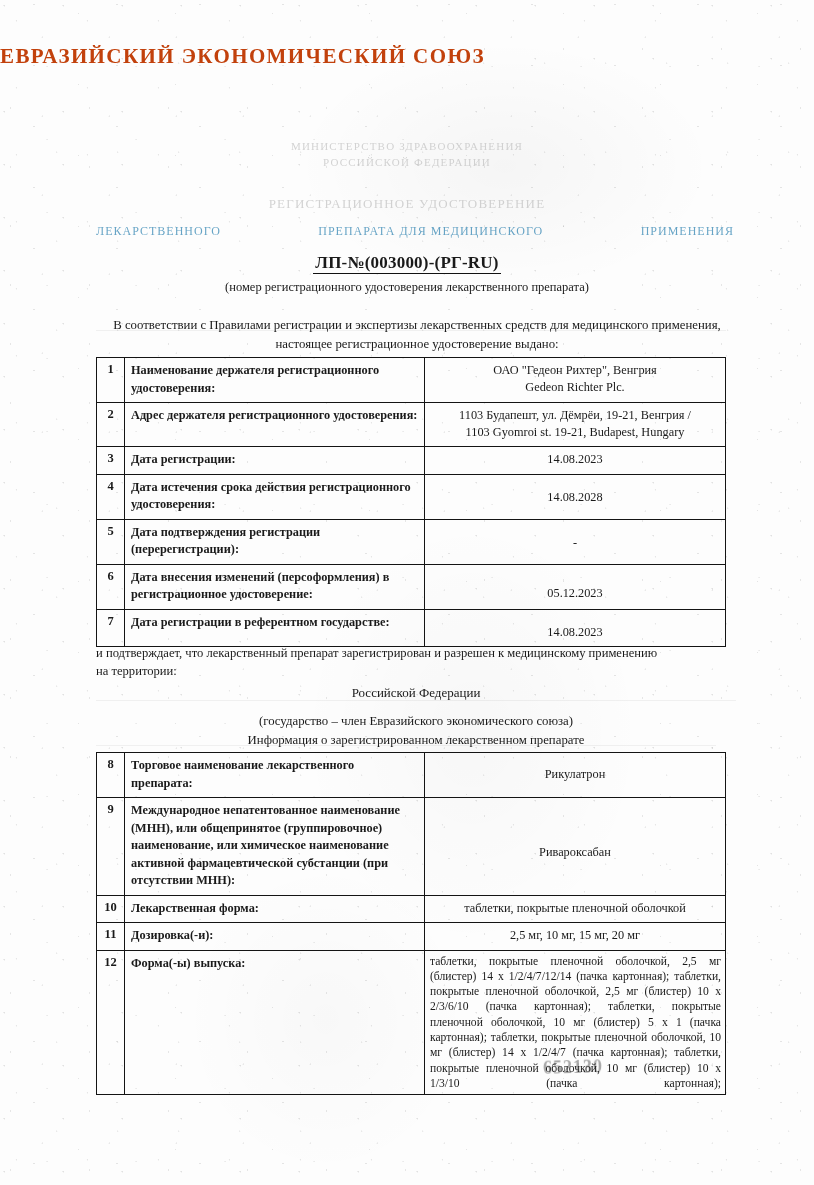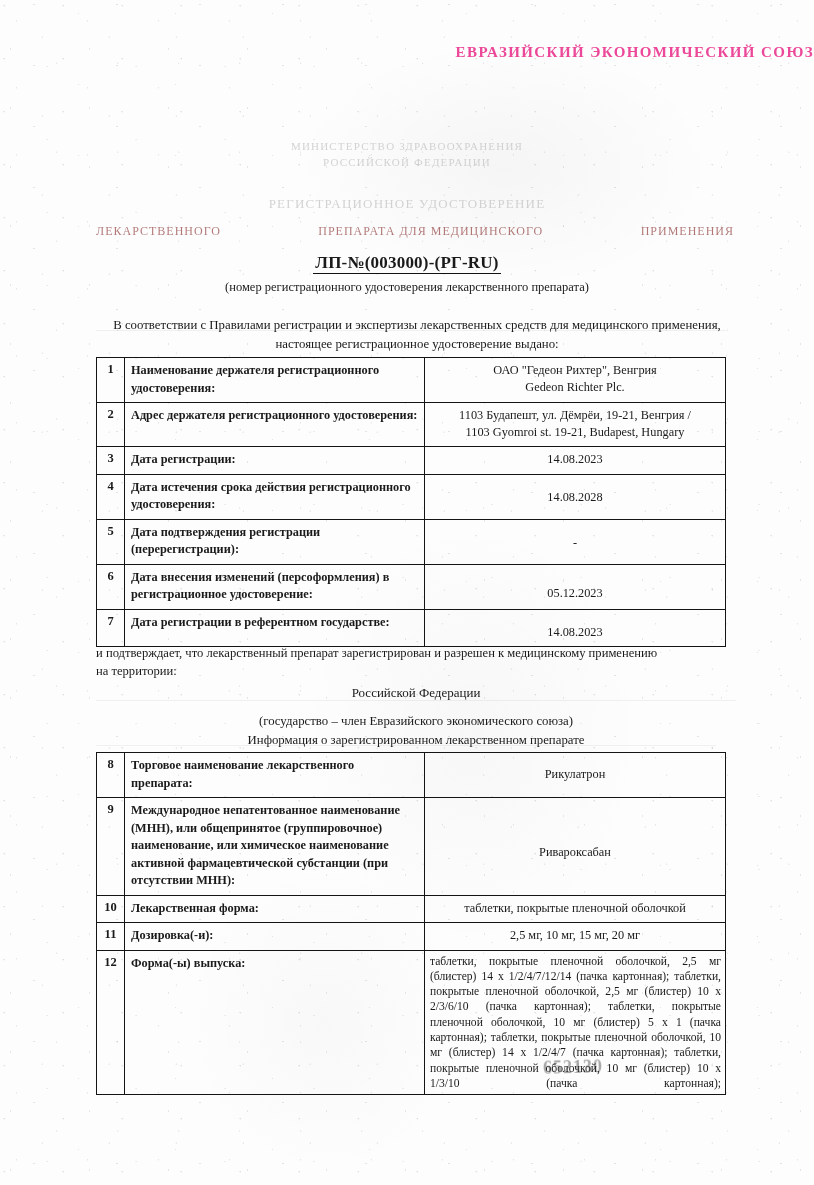--- a/index.html
+++ b/index.html
@@ -48,25 +48,25 @@
     inset: 0;
     z-index: 3;
   }
 
   
   .doc-header {
     position: absolute;
     top: 44px;
     left: 0;
     right: 0;
-    text-align: right;
-    font-size: 15px;
+    text-align: left;
+    font-size: 21px;
     font-weight: bold;
     letter-spacing: 1.4px;
-    color: #ec4899;
+    color: #c2410c;
     font-family: "Liberation Serif", serif;
   }
 
   
   .faded-block {
     position: absolute;
     left: 0; right: 0;
     text-align: center;
     color: #b9b9b9;
     font-size: 11px;
@@ -77,21 +77,21 @@
   .faded-1 { top: 140px; }
   .faded-2 { top: 156px; }
   .faded-3 { top: 196px; font-size: 13px; }
   .faded-row {
     position: absolute;
     top: 224px;
     left: 96px;
     right: 80px;
     display: flex;
     justify-content: space-between;
-    color: #7f1d1d;
+    color: #0369a1;
     font-size: 12px;
     letter-spacing: 1px;
     filter: blur(0.5px);
     opacity: .60;
   }
 
   
   .reg-number {
     position: absolute;
     top: 253px;

